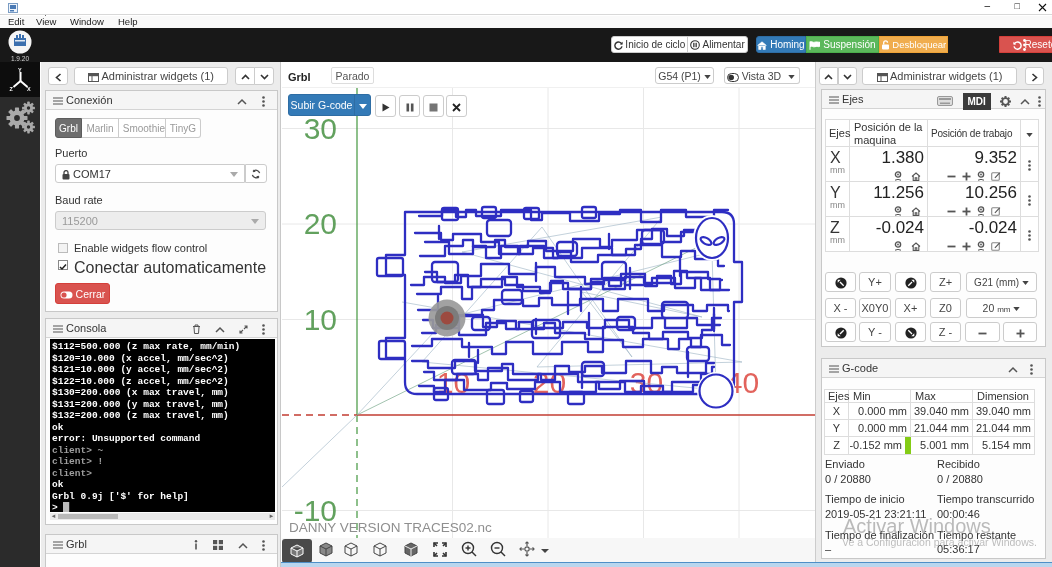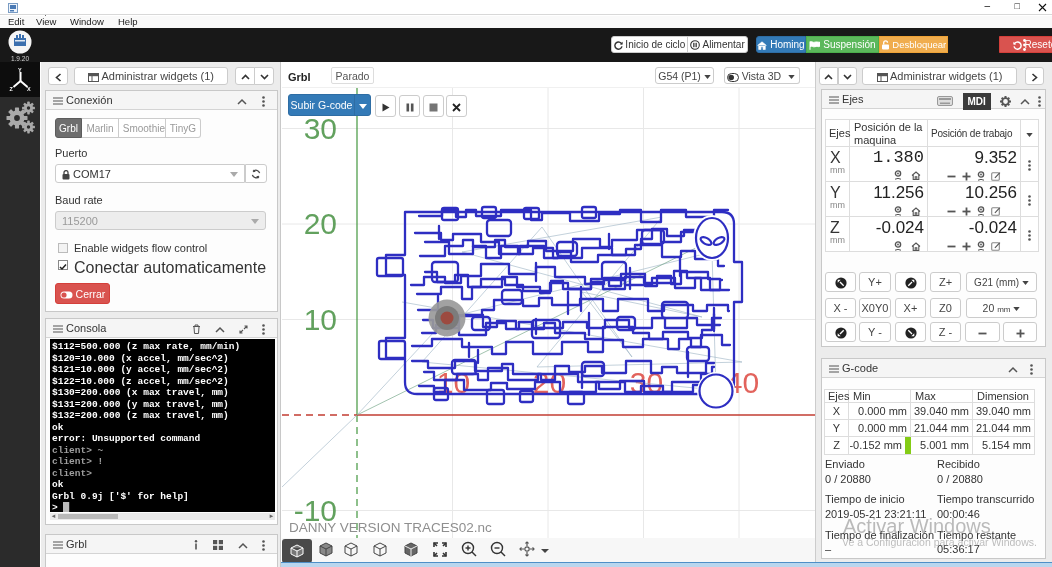--- a/index.html
+++ b/index.html
@@ -581,21 +581,21 @@
         <div style="flex:1;text-align:center;padding-top:7px;"><svg width="7" height="4" viewBox="0 0 8 5">
                 <path d="M0 0 L4 5 L8 0" fill="#444"></path>
               </svg></div>
       </div>
       <div style="display:flex;border-bottom:1px solid #ddd;">
         <div style="width:24px;border-right:1px solid #ddd;padding-left:4px;">
               <div style="font-size:16px;color:#333;padding-top:2px;">X</div>
               <div style="font-size:9px;color:#888;margin-top:-2px;">mm</div>
             </div>
         <div style="width:78px;border-right:1px solid #ddd;">
-              <div class="cell-num" style="padding:1px 3px 0 0;font-family:Liberation Mono, monospace;">1.380</div>
+              <div class="cell-num" style="padding:1px 3px 0 0;">1.380</div>
               <div style="text-align:right;padding:1px 6px 0 0;"><svg class="ic" width="8" height="10" viewBox="0 0 8 10">
                   <circle cx="4" cy="3.5" r="2.6" fill="none" stroke="#555" stroke-width="1.4"></circle>
                   <circle cx="4" cy="3.5" r="0.9" fill="#555"></circle>
                   <path d="M1 9.2 Q4 7.6 7 9.2" stroke="#555" stroke-width="1" fill="none"></path>
                 </svg>&nbsp;&nbsp;&nbsp;<svg class="ic" width="10" height="9" viewBox="0 0 10 9">
                   <path d="M1 4.5 L5 1 L9 4.5 M2.2 4 V8.5 H7.8 V4 M4.2 8.5 V5.8 H5.8 V8.5" stroke="#555" stroke-width="1.1" fill="none"></path>
                 </svg></div>
             </div>
         <div style="width:93px;border-right:1px solid #ddd;">
               <div class="cell-num" style="padding:1px 3px 0 0;">9.352</div>

